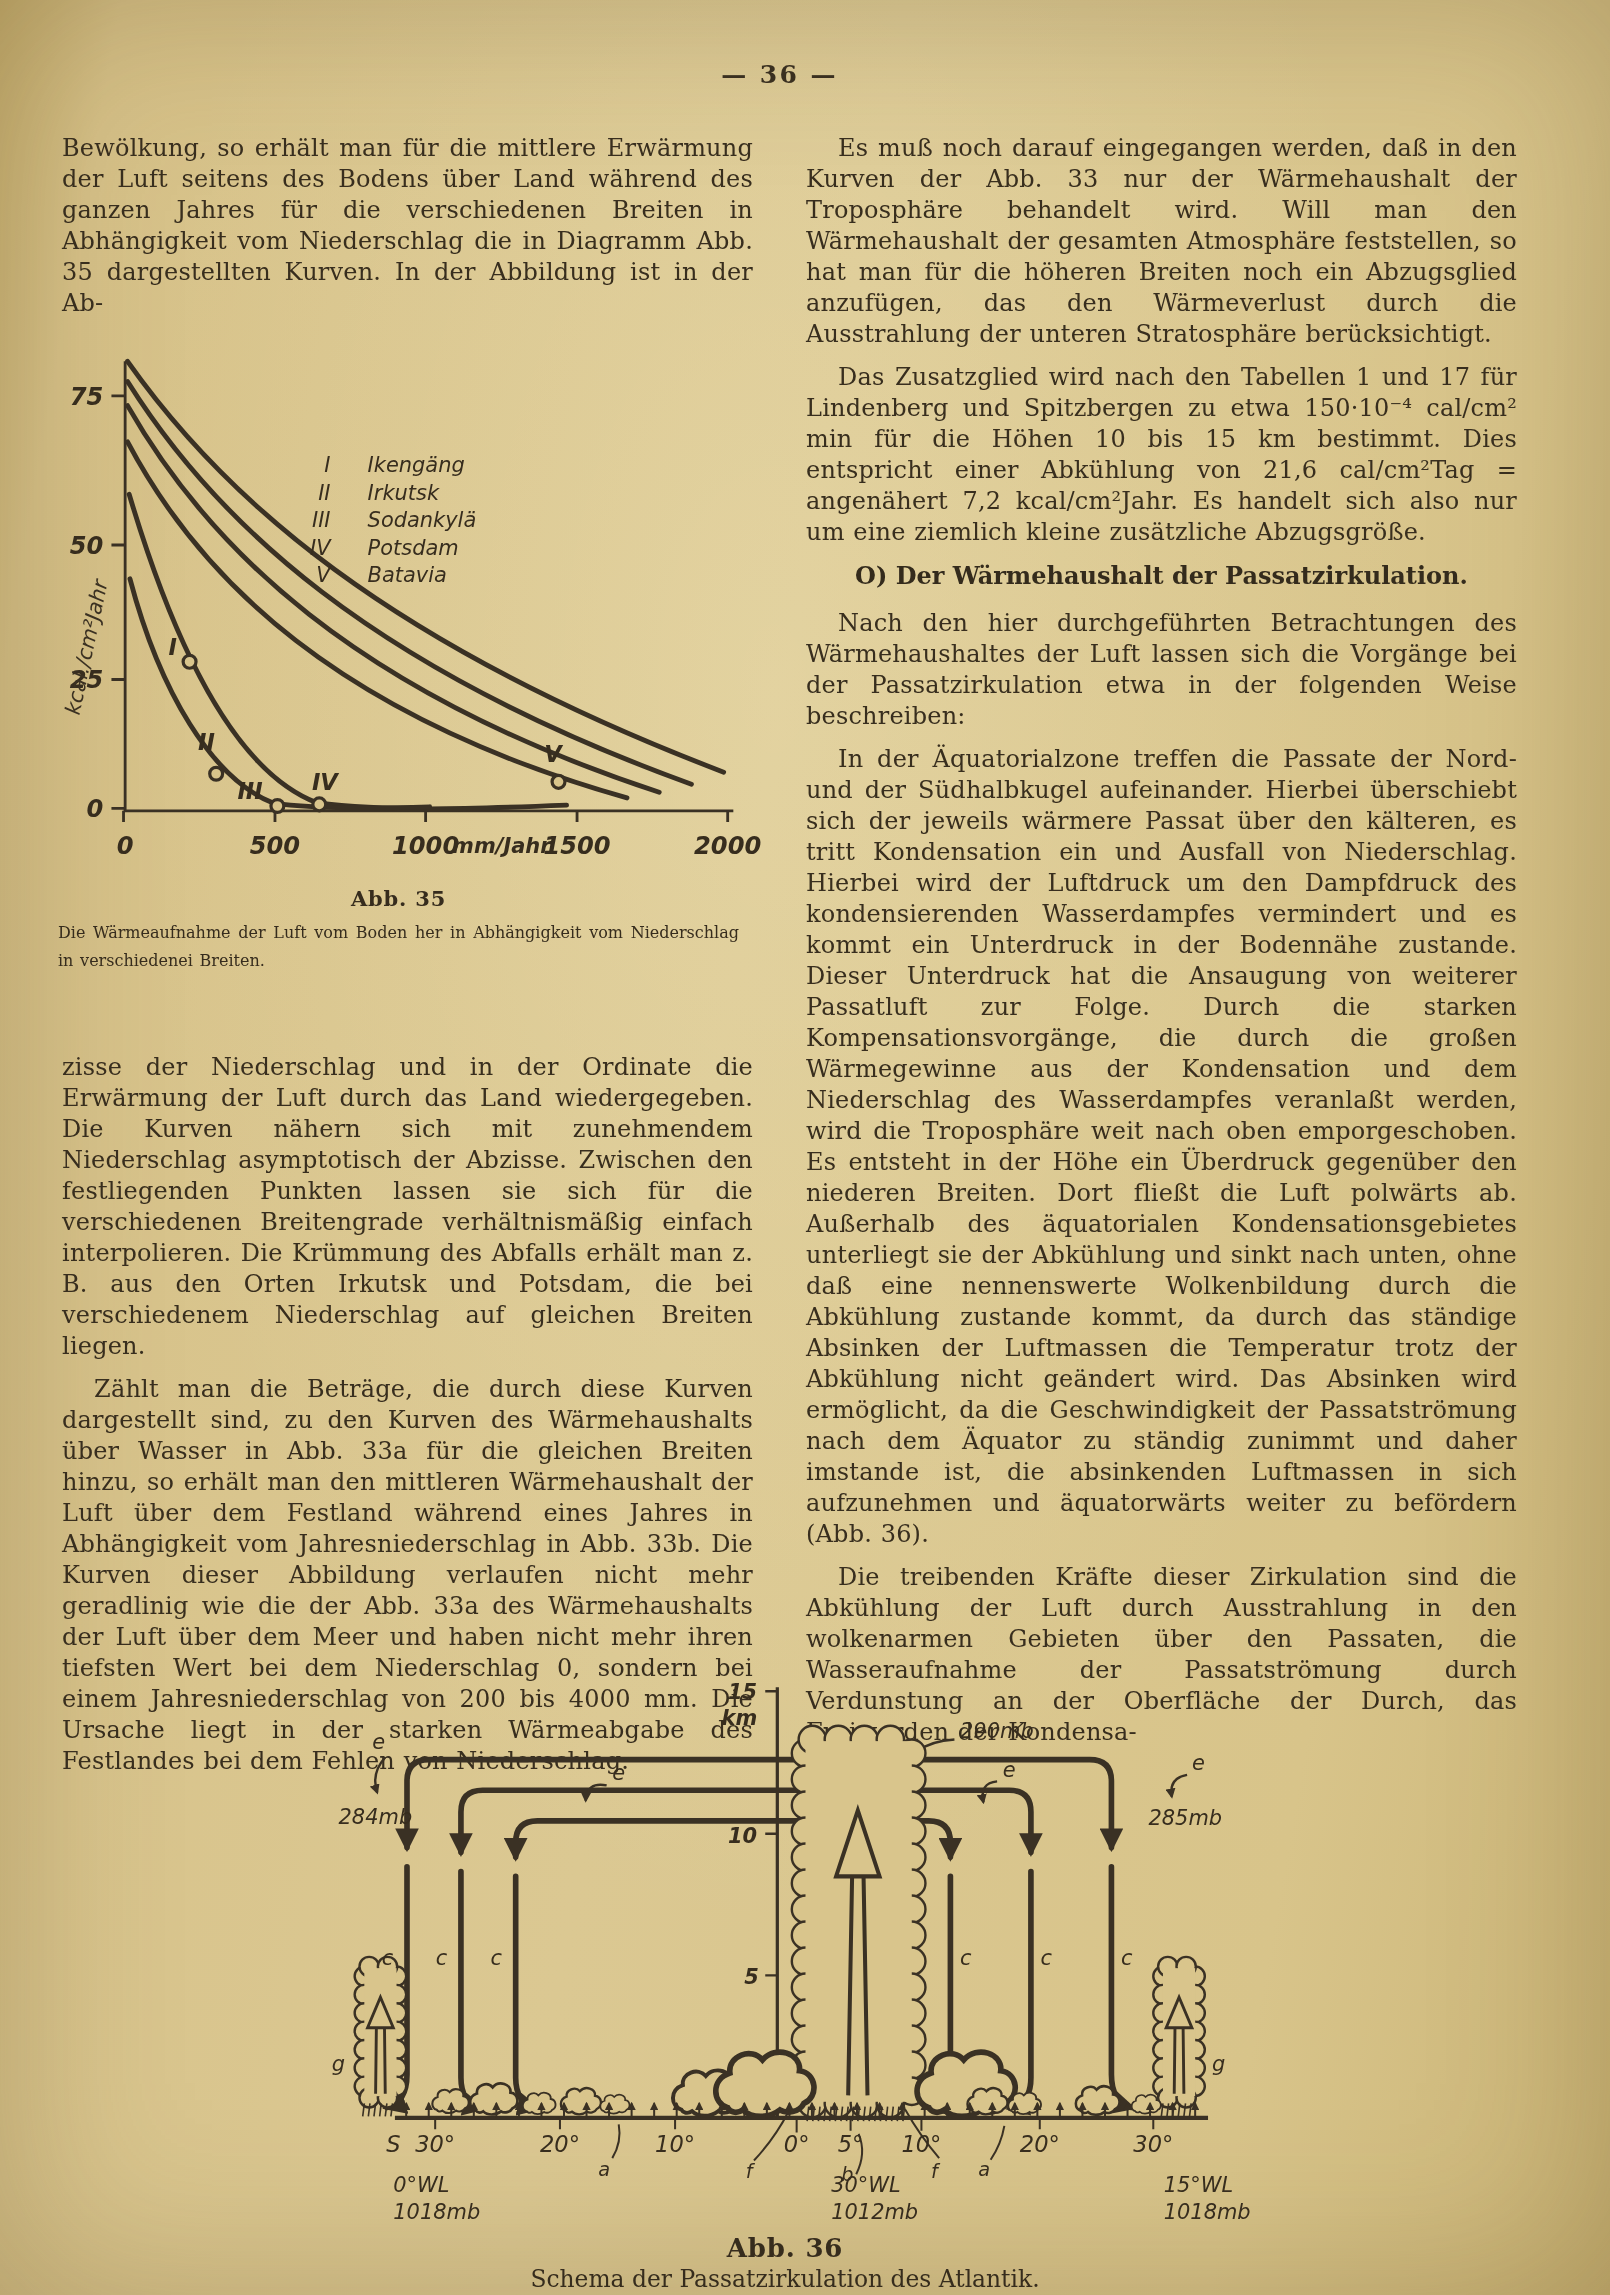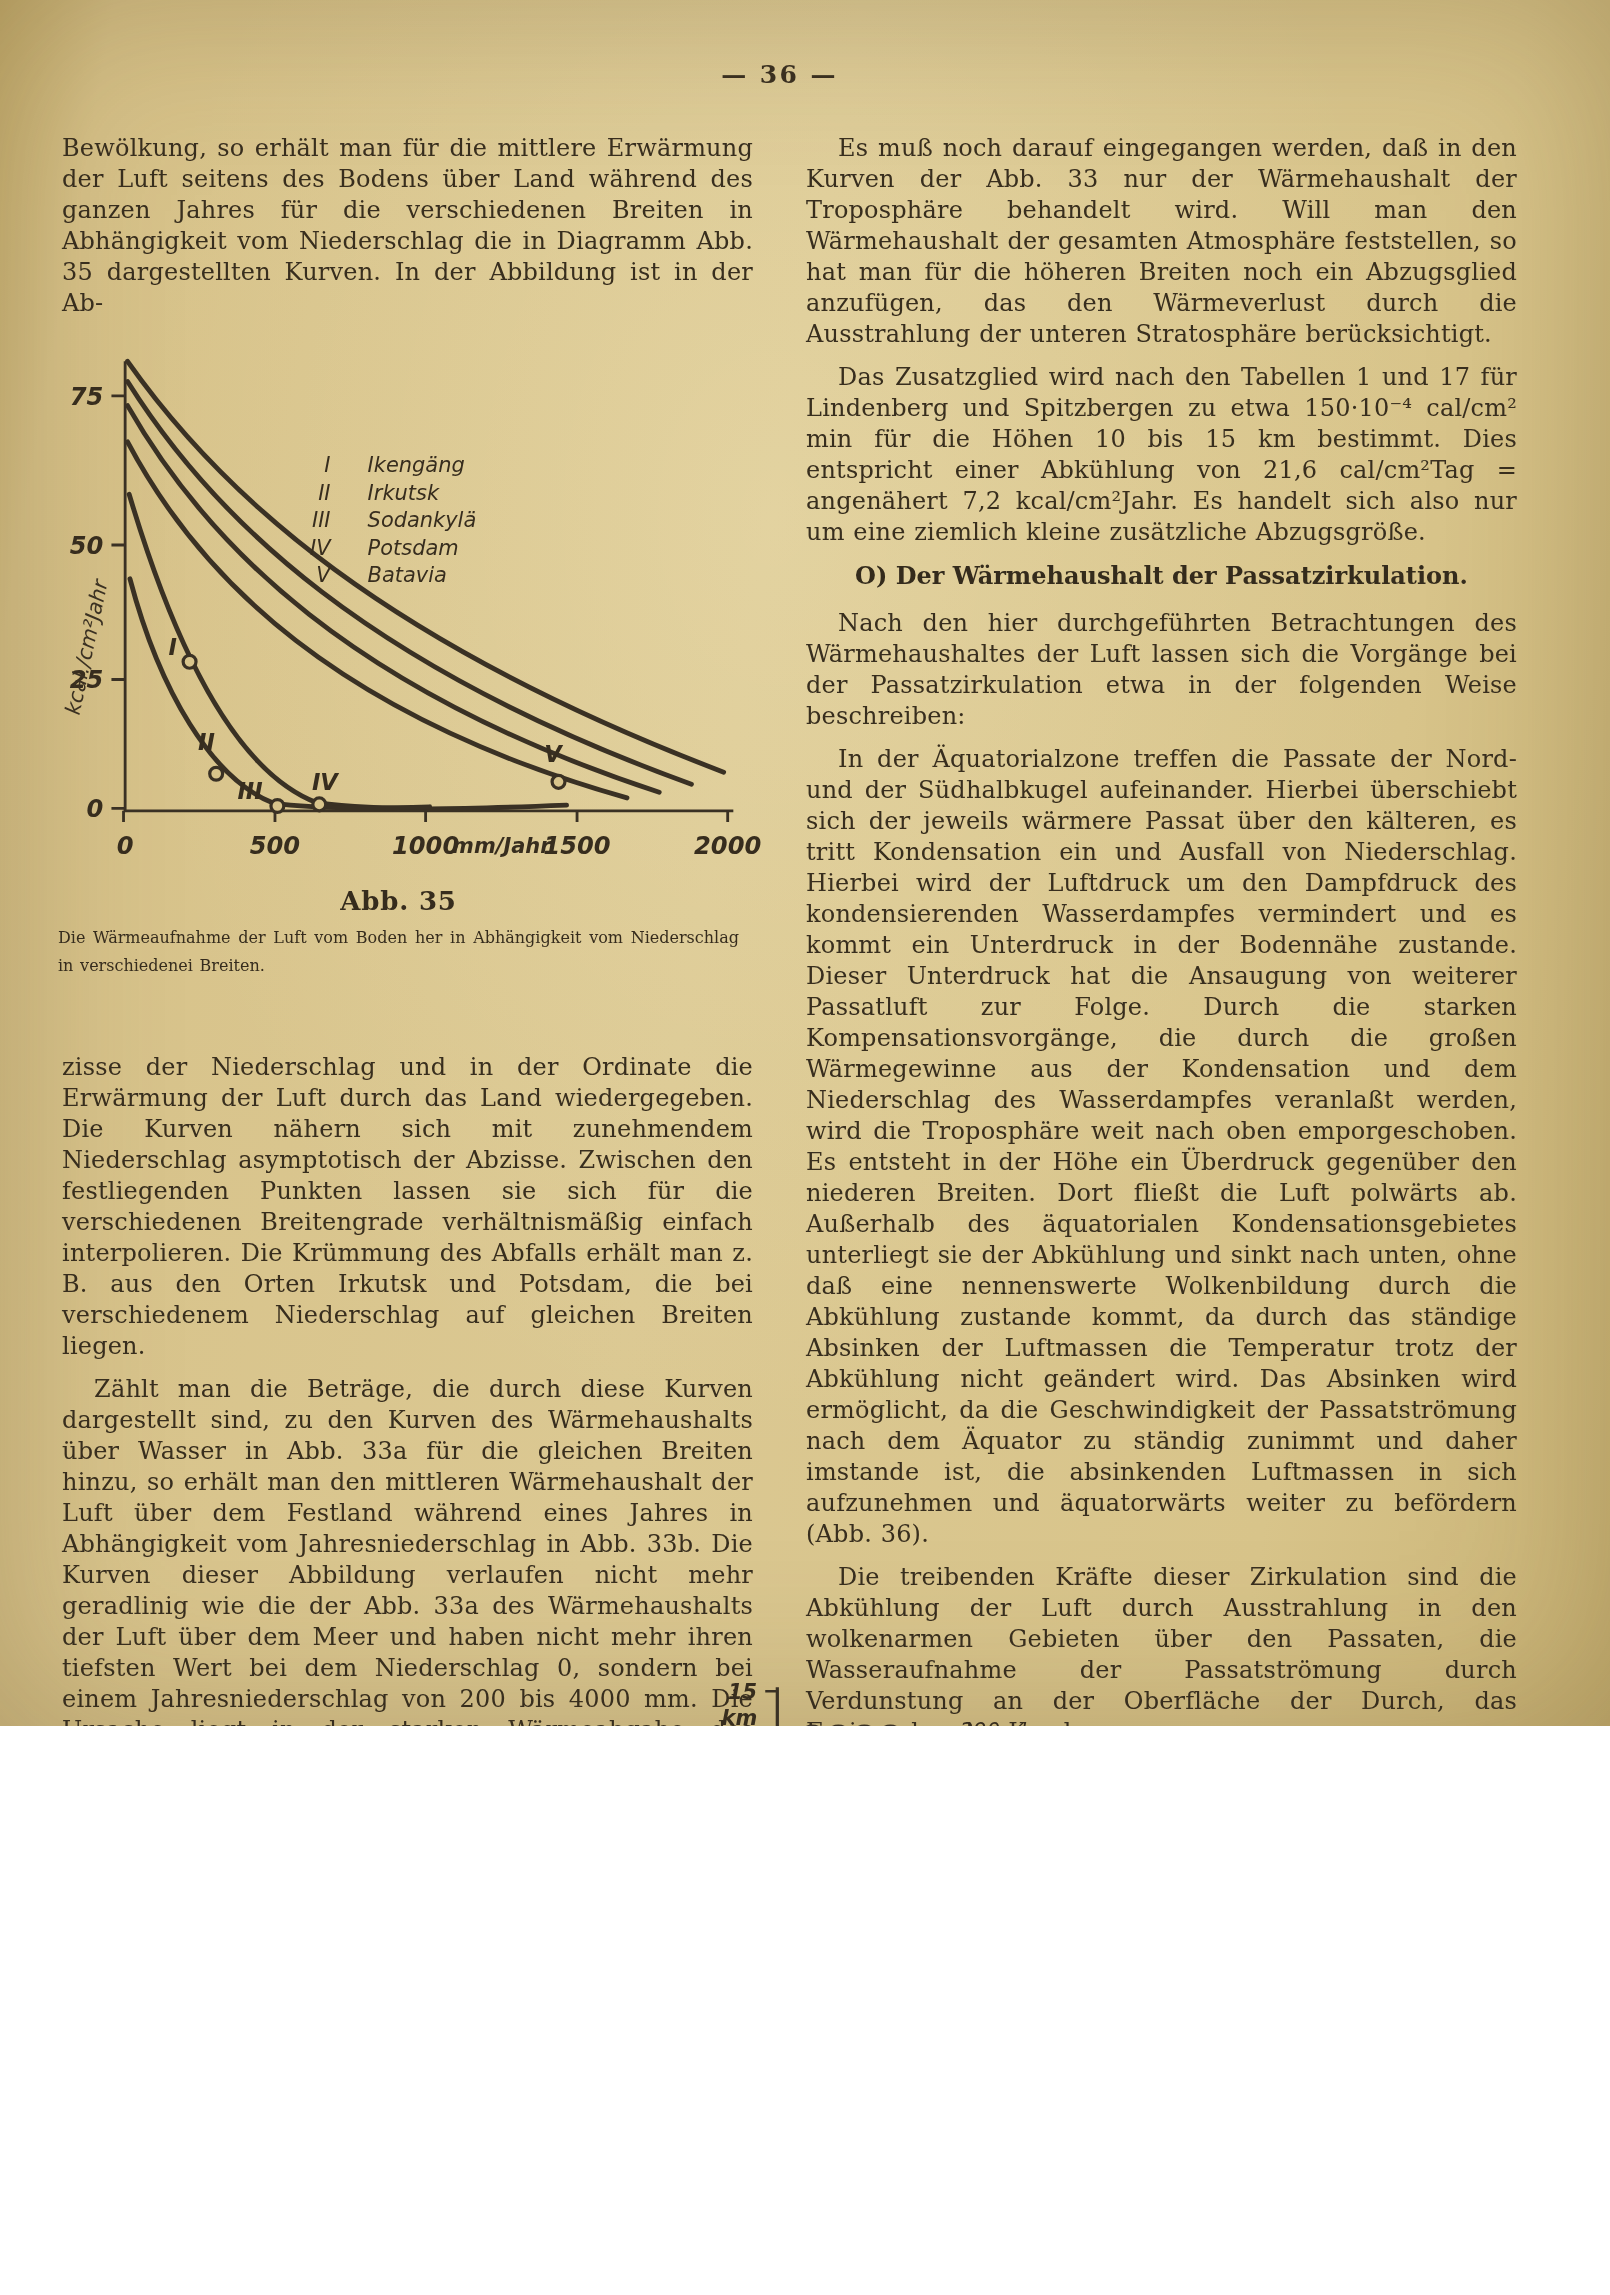--- a/index.html
+++ b/index.html
@@ -1,38 +1,38 @@
 <!DOCTYPE html>
 <html lang="de" style="font-size:13px"><head>
 <meta charset="utf-8">
 <style>
   html,body{margin:0;padding:0;}
   .page{
-    position:relative; width:1611px; height:1726px; overflow:hidden;
+    position:relative; width:1611px; height:2295px; overflow:hidden;
     background:#d9c58c;
     background-image:
       radial-gradient(ellipse at 48% 30%, rgba(255,248,210,0.22), rgba(255,248,210,0) 55%),
       linear-gradient(100deg, #c9b273 0%, #d7c289 6%, #dbc892 45%, #d8c48a 80%, #cbb577 100%);
     box-shadow: inset 0 0 177px rgba(92,70,28,.30);
     font-family:"DejaVu Serif","Liberation Serif",serif;
     color:#362c1d;
   }
   .pageno{position:absolute;top:60px;left:0;width:1559px;text-align:center;
     font-size:25px;letter-spacing:2.4px;font-weight:bold;color:#3a3020;}
   .col{position:absolute;}
   .left-col{left:50px;top:121px;width:715px;}
   .right-col{left:794px;top:121px;width:735px;}
   p.body{margin:12px;font-size:24px;line-height:31px;text-align:justify;
     letter-spacing:0.2px;word-spacing:0.8px;color:#382e1e;}
   p.ind{text-indent:32px;}
   .fig-spacer{height:709px;}
   .mb8{margin-bottom:6.4px;} .mb20{margin-bottom:16px;} .mb10{margin-bottom:8px;}
   .subhead{margin:13px 0 17.7px 0;font-size:24px;font-weight:bold;text-align:center;color:#342b1c;}
   .cap35{position:absolute;left:58px;top:886px;width:681px;}
-  .cap-title{font-size:26px;font-weight:bold;text-align:center;margin-bottom:8px;letter-spacing:0.8px;}
+  .cap-title{font-size:21px;font-weight:bold;text-align:center;margin-bottom:8px;letter-spacing:0.8px;}
   .cap-text{font-size:16px;line-height:28px;text-align:justify;word-spacing:1.6px;}
   .figcap36{position:absolute;left:20px;top:2233px;width:1530px;text-align:center;
     font-size:26px;font-weight:bold;letter-spacing:0.8px;}
   .figcap36b{position:absolute;left:20px;top:2265px;width:1530px;text-align:center;font-size:23.4px;}
   svg{position:absolute;}
   svg text{fill:#372d1e;}
   .hand{font-family:"DejaVu Sans","Liberation Sans",sans-serif;font-style:italic;fill:#3b3122;}
   .h26{font-size:26px;} .h28{font-size:28px;} .h30{font-size:30px;} .h24{font-size:24px;}
   .hb{font-weight:bold;}
 </style>

